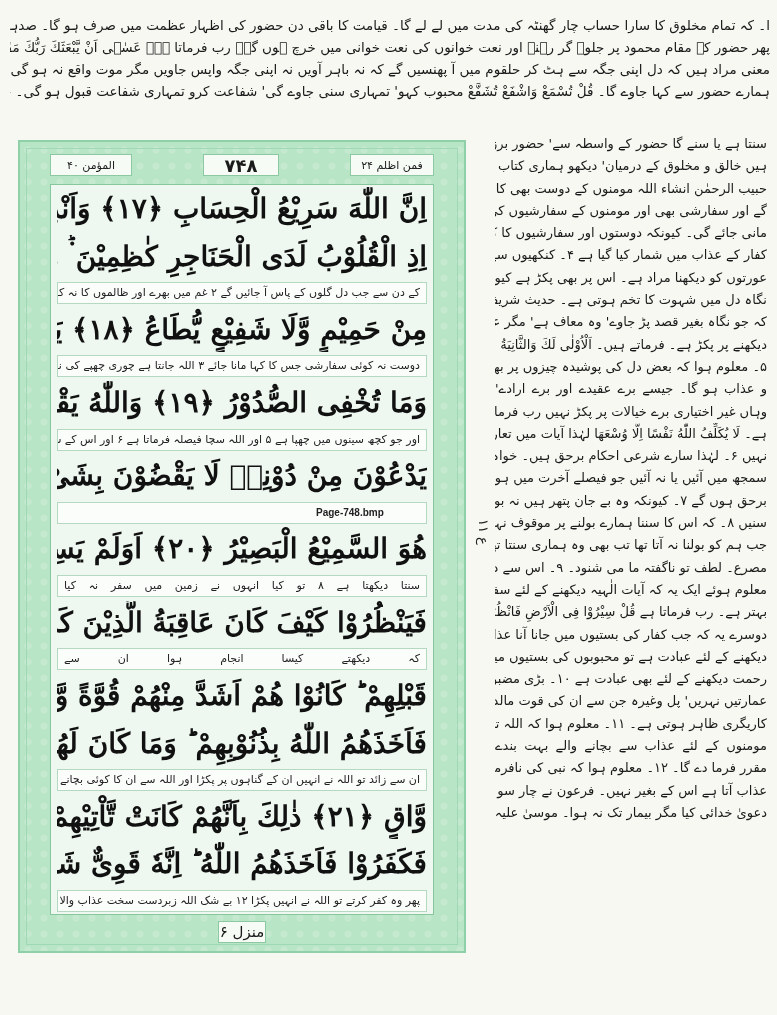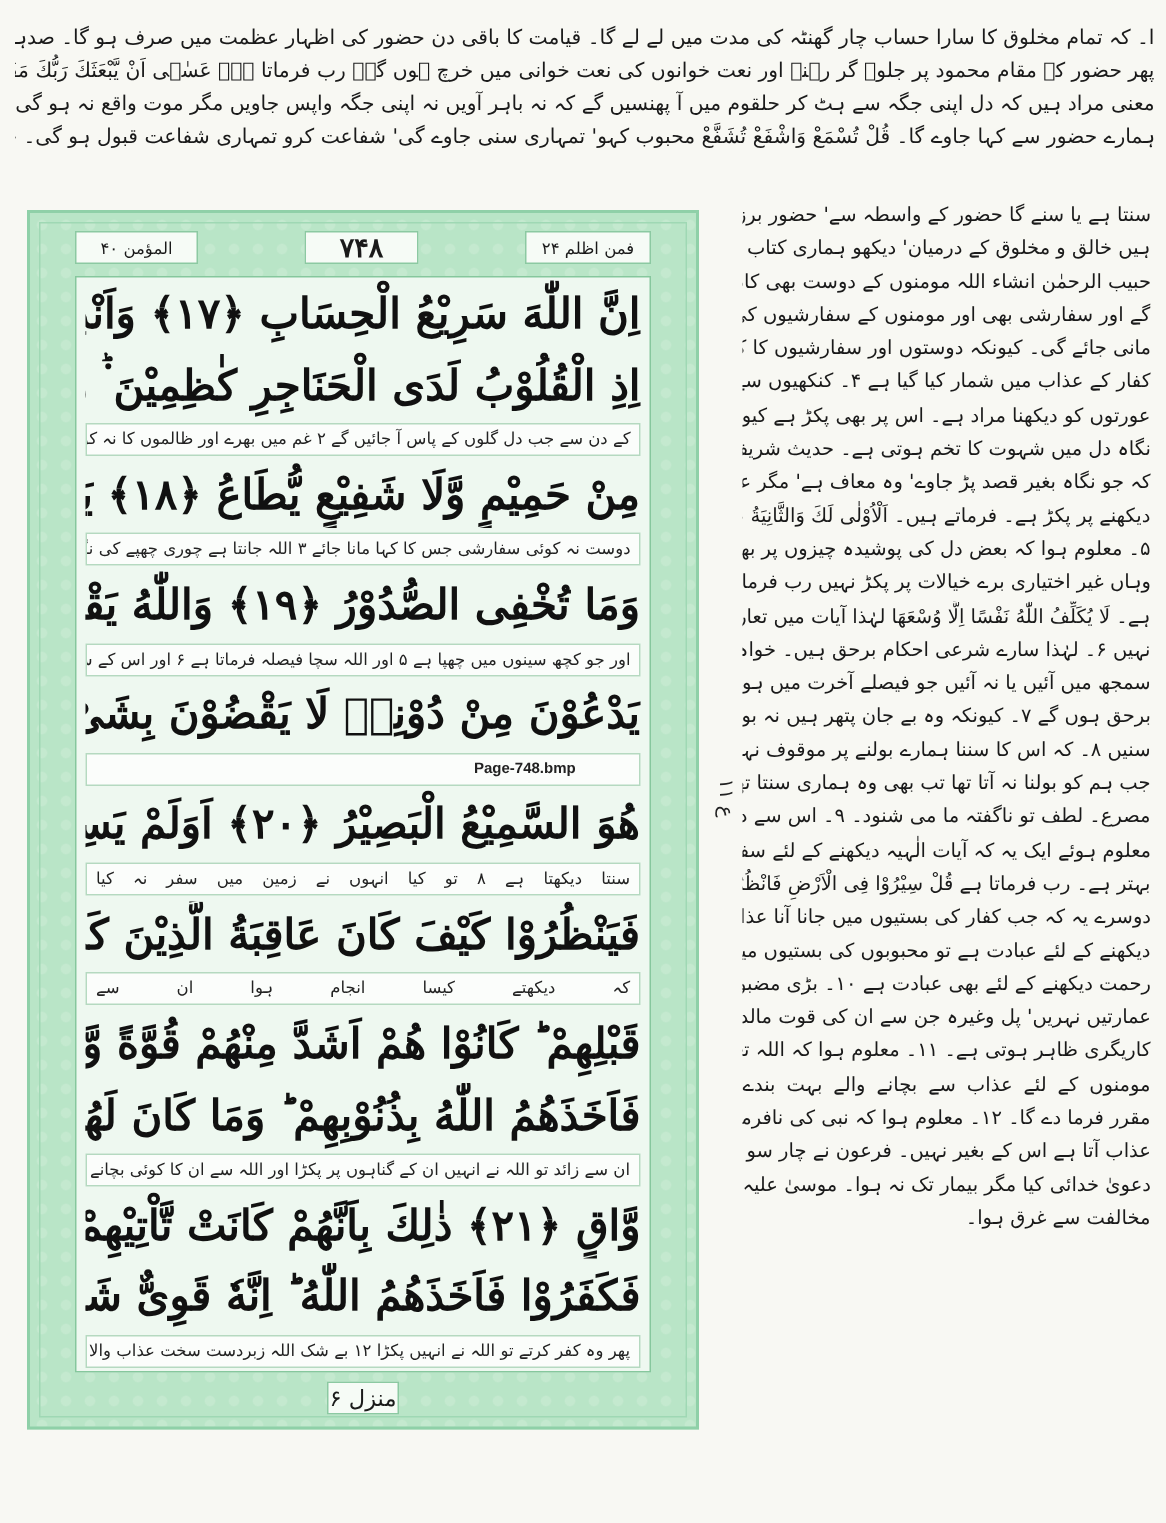--- a/index.html
+++ b/index.html
@@ -28,21 +28,21 @@
     position: absolute; left: 30px; right: 30px; top: 10px; height: 26px;
     display: flex; justify-content: space-between; align-items: center;
     direction: rtl;
   }
   .hdr-box {
     background: #f6fbf6; border: 1px solid #8cc9a2; height: 22px;
     display: flex; align-items: center; justify-content: center;
     font-size: 11px; padding: 4px 10px;
   }
   .hdr-left { width: 82px; }
-  .hdr-center { width: 76px; font-size: 18px; font-weight: bold; font-family: Liberation Serif, serif; }
+  .hdr-center { width: 76px; font-size: 18px; font-weight: bold; }
   .hdr-right { width: 84px; }
 
   .text-panel {
     position: absolute; left: 30px; right: 30px; top: 42px; bottom: 36px;
     background: #eef8f0; border: 1px solid #86c79d;
     padding: 2px 6px;
     display: flex; flex-direction: column; justify-content: space-between;
   }
   .verse-line {
     direction: rtl; text-align: center;
@@ -135,33 +135,33 @@
   <p>ہیں خالق و مخلوق کے درمیان' دیکھو ہماری کتاب شان</p>
   <p>حبیب الرحمٰن انشاء اللہ مومنوں کے دوست بھی کام آئیں</p>
   <p>گے اور سفارشی بھی اور مومنوں کے سفارشیوں کی بات</p>
   <p>مانی جائے گی۔ کیونکہ دوستوں اور سفارشیوں کا کام نہ آنا</p>
   <p>کفار کے عذاب میں شمار کیا گیا ہے ۴۔ کنکھیوں سے نامحرم</p>
   <p>عورتوں کو دیکھنا مراد ہے۔ اس پر بھی پکڑ ہے کیونکہ بری</p>
   <p>نگاہ دل میں شہوت کا تخم ہوتی ہے۔ حدیث شریف میں ہے</p>
   <p>کہ جو نگاہ بغیر قصد پڑ جاوے' وہ معاف ہے' مگر عمداً</p>
   <p>دیکھنے پر پکڑ ہے۔ فرماتے ہیں۔ اَلْاُوْلٰى لَكَ وَالثَّانِيَةُ عَلَيْكَ</p>
   <p>۵۔ معلوم ہوا کہ بعض دل کی پوشیدہ چیزوں پر بھی حساب</p>
+  <p>و عذاب ہو گا۔ جیسے برے عقیدے اور برے ارادے'</p>
   <p>وہاں غیر اختیاری برے خیالات پر پکڑ نہیں رب فرماتا</p>
   <p>ہے۔ لَا يُكَلِّفُ اللّٰهُ نَفْسًا اِلَّا وُسْعَهَا لہٰذا آیات میں تعارض</p>
   <p>نہیں ۶۔ لہٰذا سارے شرعی احکام برحق ہیں۔ خواہ ہماری</p>
   <p>سمجھ میں آئیں یا نہ آئیں جو فیصلے آخرت میں ہوں گے</p>
   <p>برحق ہوں گے ۷۔ کیونکہ وہ بے جان پتھر ہیں نہ بولیں نہ</p>
   <p>سنیں ۸۔ کہ اس کا سننا ہمارے بولنے پر موقوف نہیں۔</p>
   <p>جب ہم کو بولنا نہ آتا تھا تب بھی وہ ہماری سنتا تھا۔</p>
   <p>مصرع۔ لطف تو ناگفتہ ما می شنود۔ ۹۔ اس سے دو مسئلے</p>
   <p>معلوم ہوئے ایک یہ کہ آیات الٰہیہ دیکھنے کے لئے سفر کرنا</p>
   <p>بہتر ہے۔ رب فرماتا ہے قُلْ سِيْرُوْا فِى الْاَرْضِ فَانْظُرُوْا</p>
   <p>دوسرے یہ کہ جب کفار کی بستیوں میں جانا آنا عذاب</p>
   <p>دیکھنے کے لئے عبادت ہے تو محبوبوں کی بستیوں میں جانا آنا</p>
   <p>رحمت دیکھنے کے لئے بھی عبادت ہے ۱۰۔ بڑی مضبوط</p>
   <p>عمارتیں نہریں' پل وغیرہ جن سے ان کی قوت مالداری اور</p>
   <p>کاریگری ظاہر ہوتی ہے۔ ۱۱۔ معلوم ہوا کہ اللہ تعالیٰ</p>
   <p>مومنوں کے لئے عذاب سے بچانے والے بہت بندے</p>
   <p>مقرر فرما دے گا۔ ۱۲۔ معلوم ہوا کہ نبی کی نافرمانی سے</p>
   <p>عذاب آتا ہے اس کے بغیر نہیں۔ فرعون نے چار سو سال</p>
   <p>دعویٰ خدائی کیا مگر بیمار تک نہ ہوا۔ موسیٰ علیہ السلام کی</p>
-  <p class="last">مخالفت سے غرق ہوا۔</p>
 </div>
 
 </body></html>

